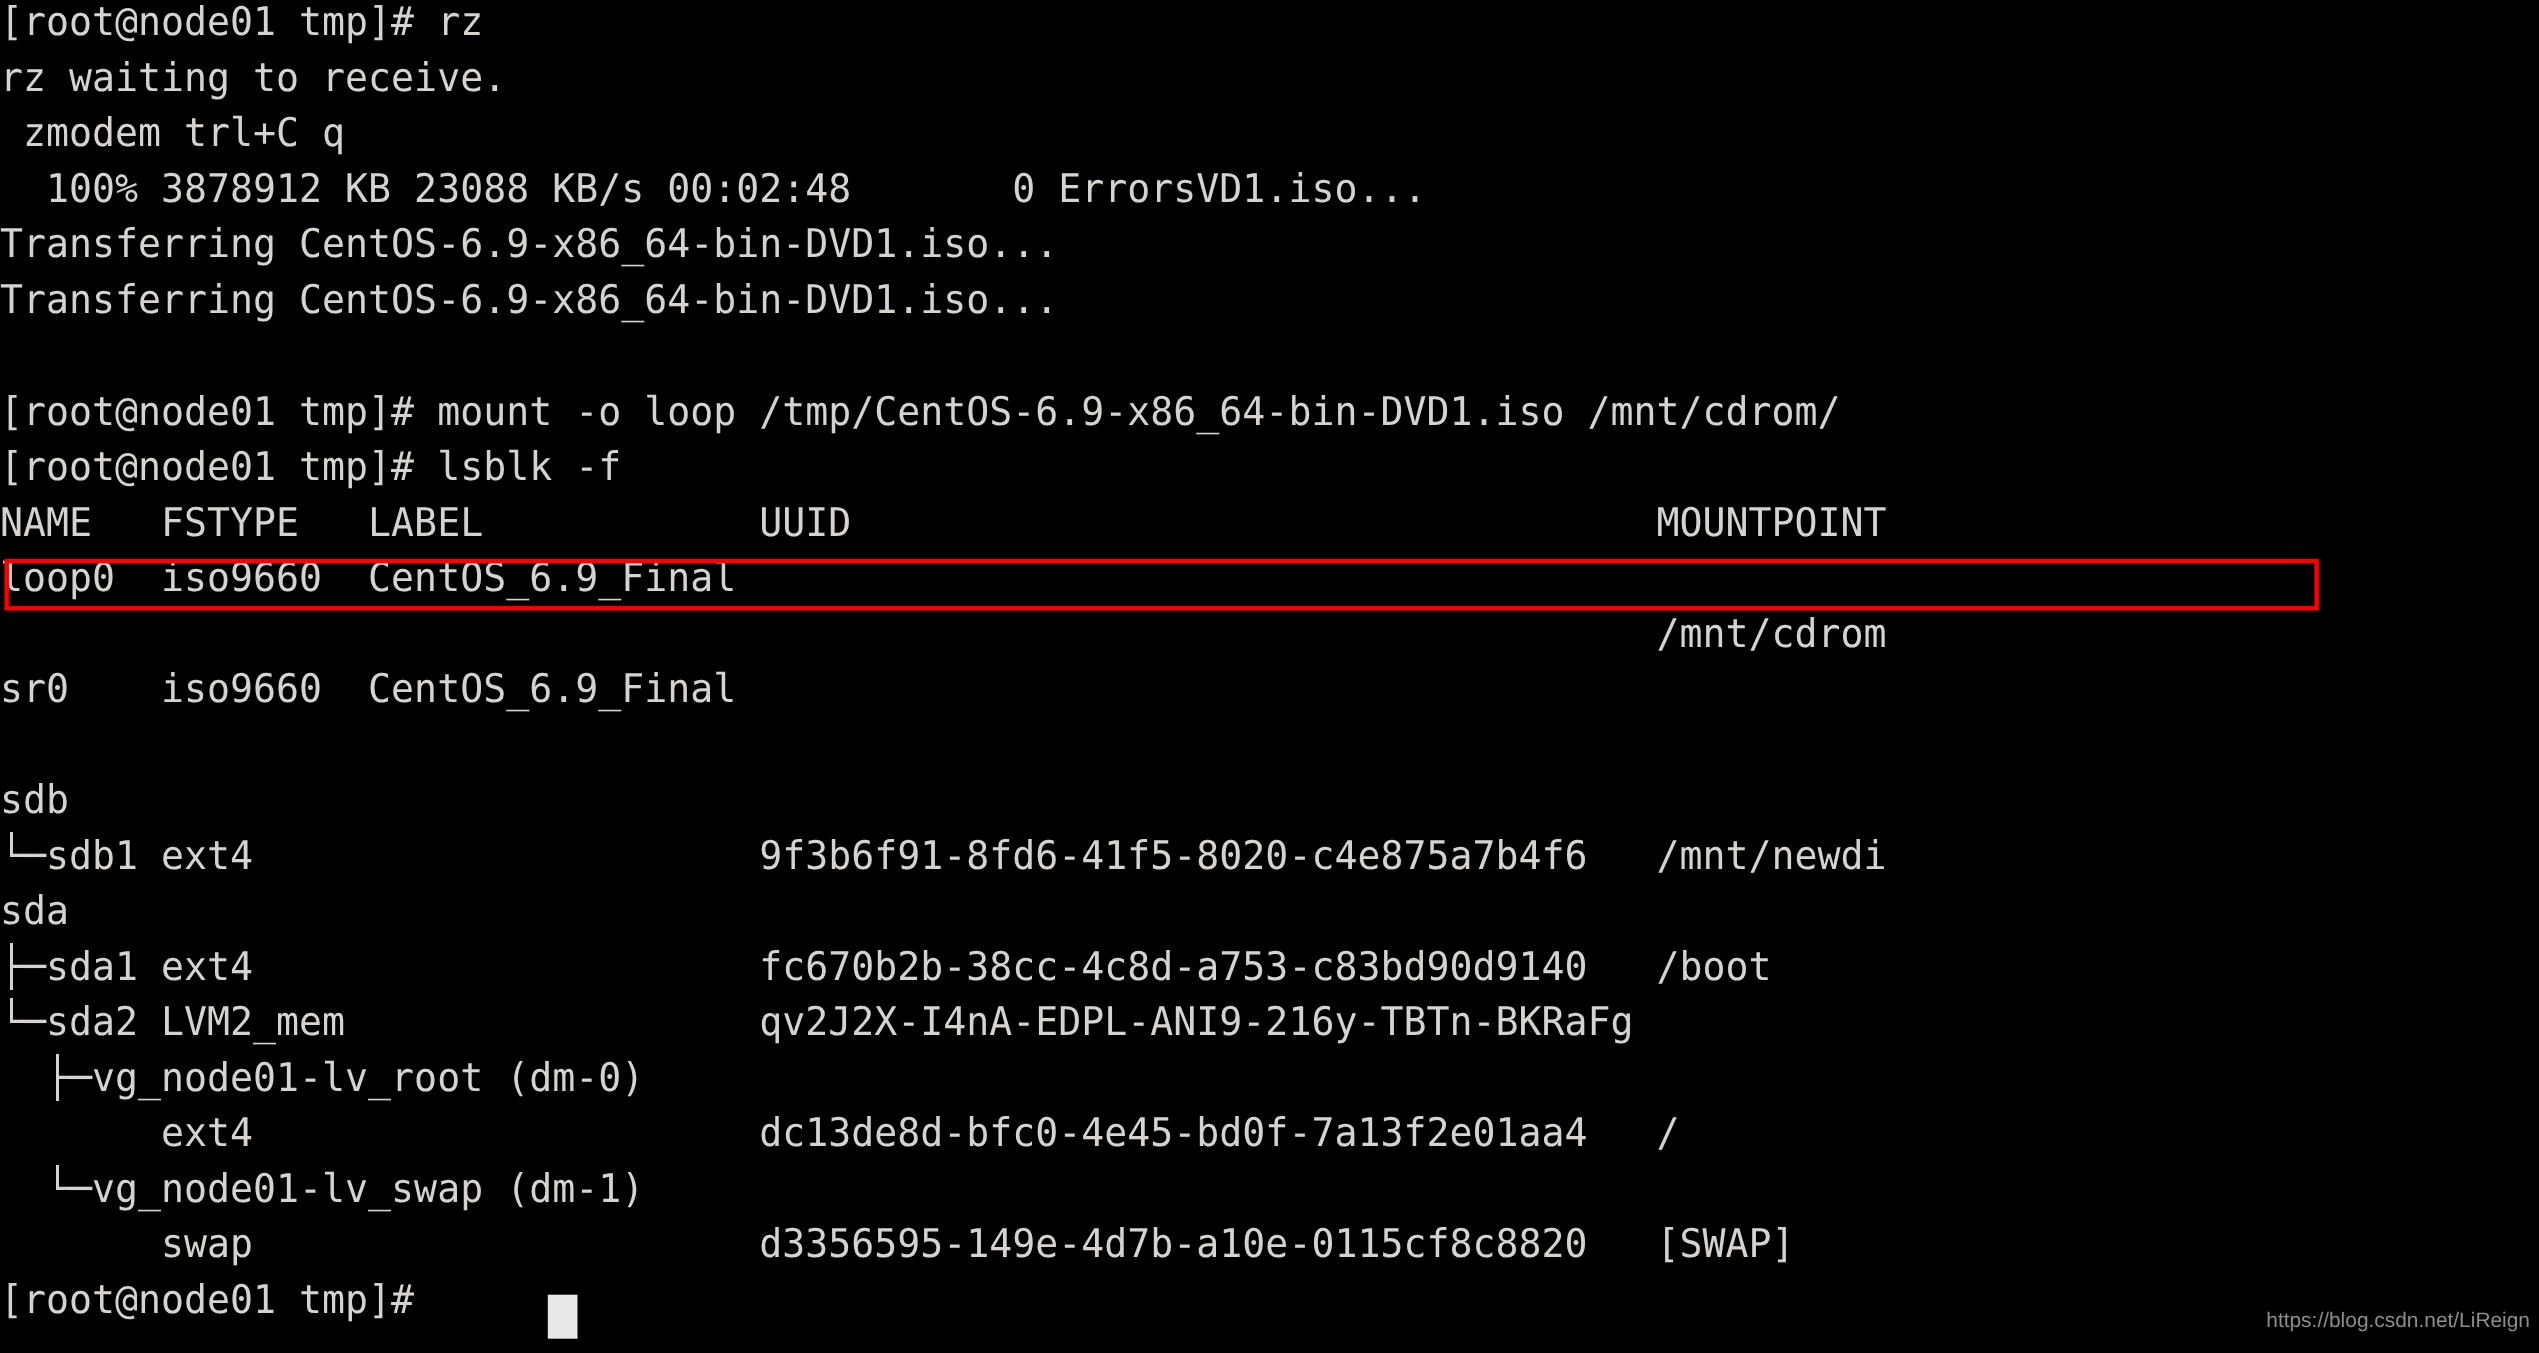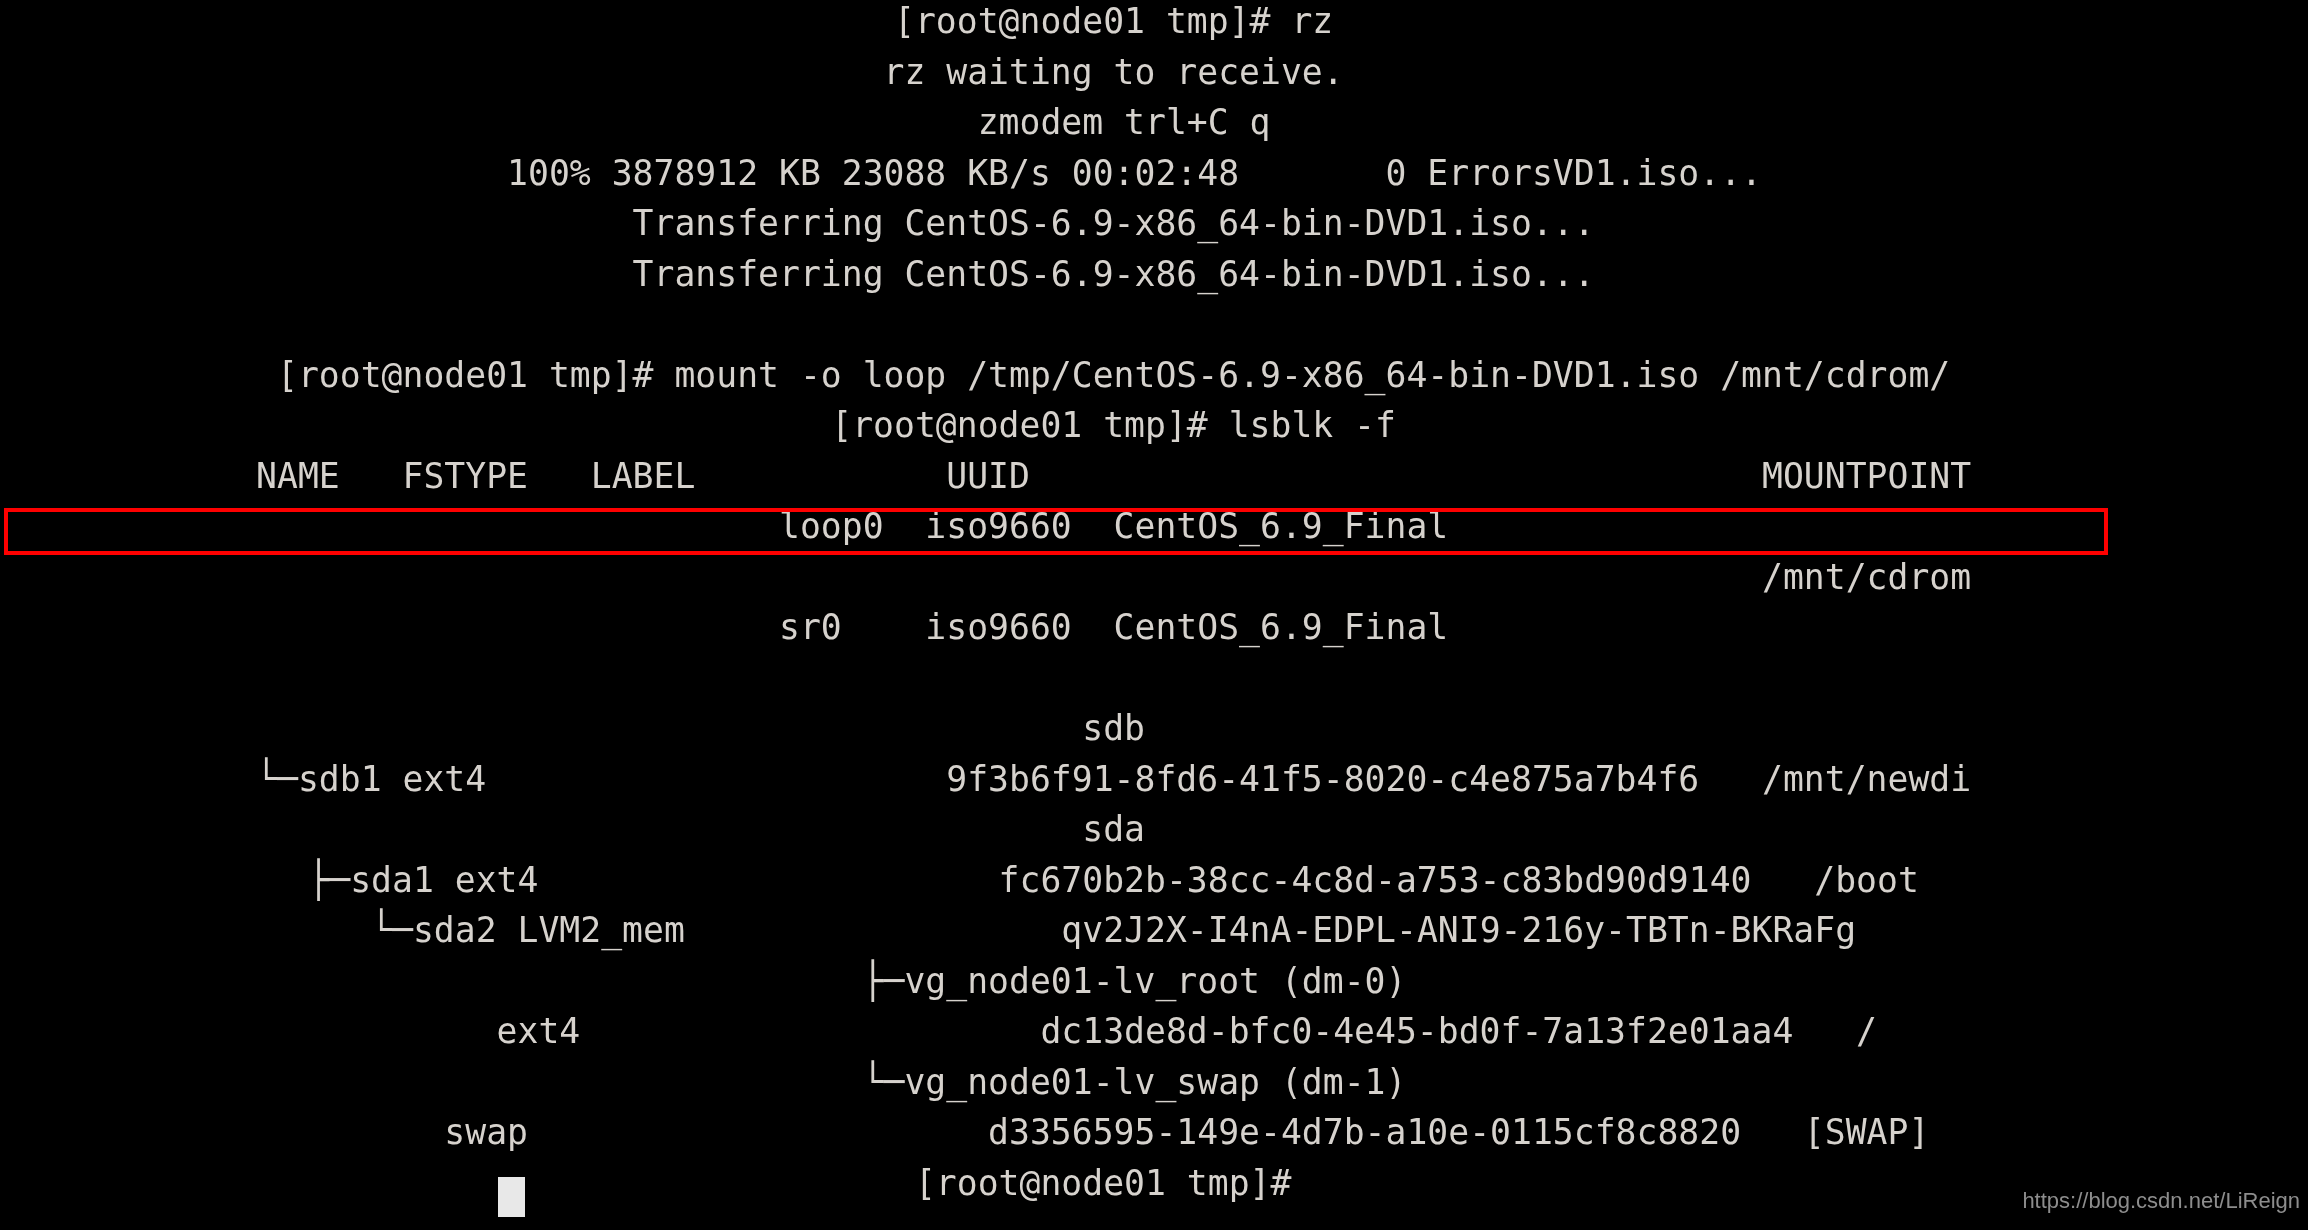--- a/index.html
+++ b/index.html
@@ -19,21 +19,20 @@
     width: 2308px;
     height: 1230px;
     background: #000000;
     color: #d6d2cd;
     font-family: "DejaVu Sans Mono", "Liberation Mono", monospace;
     font-size: 36px;
     line-height: 50.5px;
     letter-spacing: 0px;
     padding: 0;
     box-sizing: border-box;
-    text-align: center;
   }
 
   .screen {
     position: absolute;
     left: 0px;
     top: -4px;
     width: 2308px;
   }
 
   .line {
@@ -70,21 +69,21 @@
     width: 27px;
     height: 40px;
     background: #e8e8e8;
   }
 
   #watermark {
     position: absolute;
     right: 8px;
     bottom: 4px;
     font-family: "Liberation Sans", sans-serif;
-    font-size: 22px;
+    font-size: 19px;
     color: #8d8d8d;
     letter-spacing: 0px;
     white-space: nowrap;
   }
 </style>
 </head>
 <body>
 
 <div id="terminal">
 

